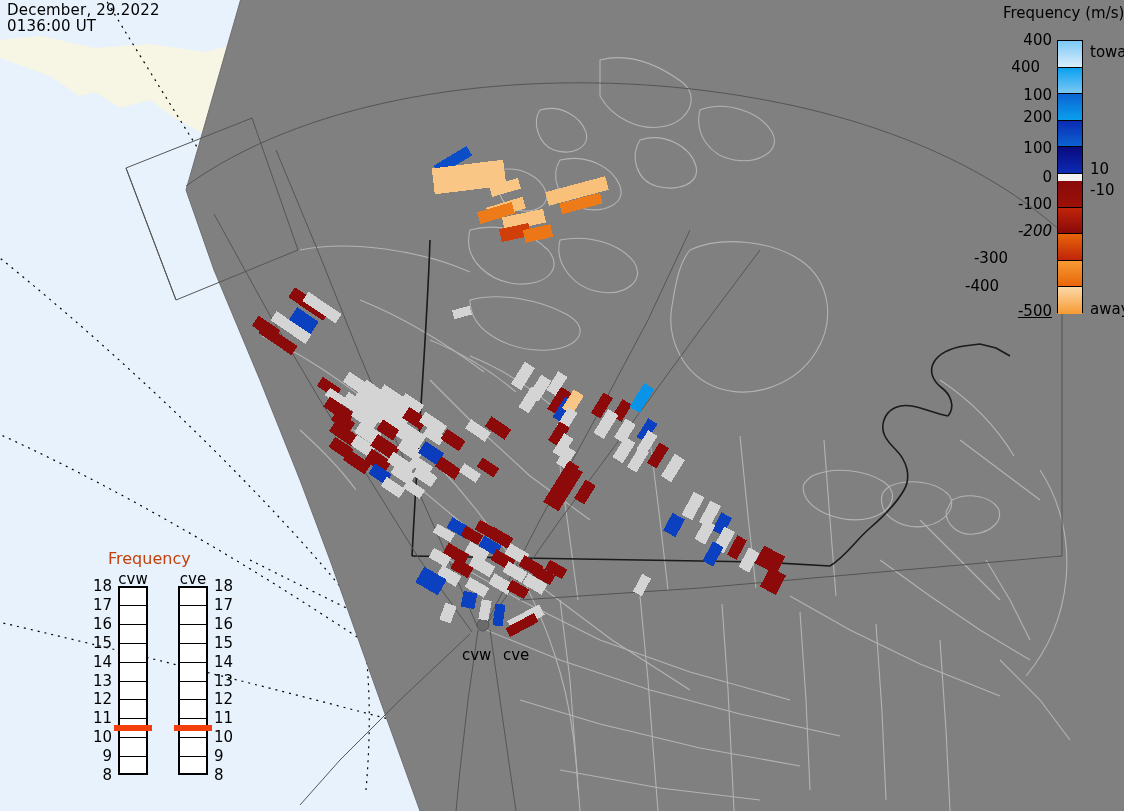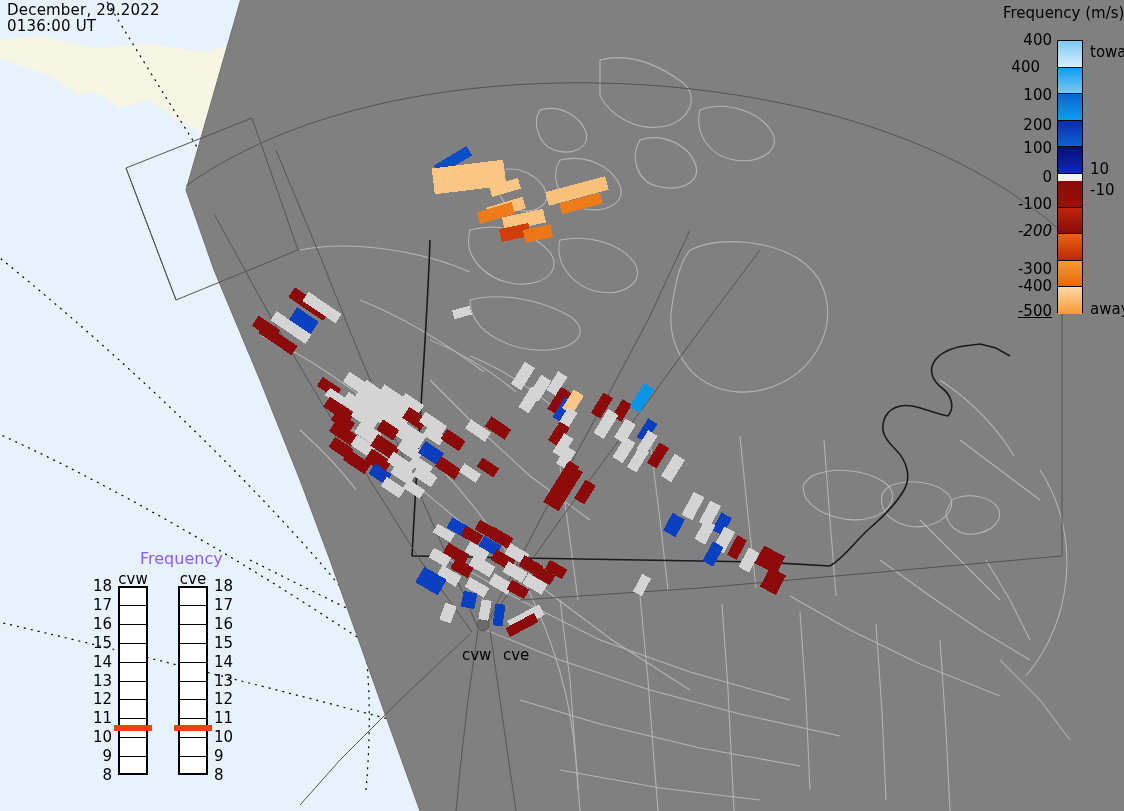--- a/index.html
+++ b/index.html
@@ -8,21 +8,21 @@
   #stage{position:relative;width:1124px;height:811px;background:#e8f2fc;overflow:hidden;}
   svg.layer{position:absolute;left:0;top:0;width:1124px;height:811px;}
   .tstamp{position:absolute;left:7px;top:2px;z-index:40;color:#000;
           font-size:15px;line-height:16px;letter-spacing:.2px;white-space:pre;}
   .cb-title{position:absolute;left:1003px;top:4px;z-index:40;color:#000;font-size:15px;white-space:nowrap;}
   .cb-wrap{position:absolute;left:1057px;top:40px;width:26px;height:273px;z-index:40;
            border:1px solid #000;box-sizing:border-box;}
   .cb-band{width:100%;box-sizing:border-box;}
   .cbtl{position:absolute;z-index:40;color:#000;font-size:15px;text-align:right;width:52px;}
   .cbsl{position:absolute;z-index:40;color:#000;font-size:15px;text-align:left;white-space:nowrap;}
-  .freq-title{position:absolute;left:108px;top:549px;z-index:40;color:#8b5cf6;font-size:16px;margin-left:32px;}
+  .freq-title{position:absolute;left:108px;top:549px;z-index:40;color:#c2410c;font-size:16px;}
   .freq-hdr{position:absolute;z-index:40;color:#000;font-size:15px;text-align:center;width:46px;}
   .fbar{position:absolute;z-index:40;border:2px solid #000;box-sizing:border-box;background:#fff;}
   .fdiv{position:absolute;z-index:41;background:#000;height:1px;}
   .fmark{position:absolute;z-index:42;height:6px;background:#f2400c;}
   .flab{position:absolute;z-index:40;color:#000;font-size:15px;width:26px;text-align:right;}
   .flabR{position:absolute;z-index:40;color:#000;font-size:15px;width:26px;text-align:left;}
   .stn{position:absolute;z-index:40;color:#000;font-size:15px;white-space:nowrap;}
   .cell{shape-rendering:crispEdges;}
 </style>
 </head>
@@ -304,27 +304,27 @@
       <div class="cb-band" style="height: 26.6px; background: linear-gradient(rgb(138, 10, 10), rgb(156, 16, 8)); border-bottom: 1px solid rgb(0, 0, 0);"></div>
       <div class="cb-band" style="height: 26.6px; background: linear-gradient(rgb(192, 36, 10), rgb(138, 10, 10)); border-bottom: 1px solid rgb(0, 0, 0);"></div>
       <div class="cb-band" style="height: 26.6px; background: linear-gradient(rgb(232, 102, 10), rgb(192, 36, 10)); border-bottom: 1px solid rgb(0, 0, 0);"></div>
       <div class="cb-band" style="height: 26.6px; background: linear-gradient(rgb(247, 154, 50), rgb(232, 102, 10)); border-bottom: 1px solid rgb(0, 0, 0);"></div>
       <div class="cb-band" style="height: 26.6px; background: linear-gradient(rgb(251, 217, 168), rgb(247, 154, 50));"></div>
     </div>
   <div id="cb-ticks">
       <div class="cbtl" style="left: 1000px; top: 31px;">400</div>
       <div class="cbtl" style="left: 988px; top: 58.3px;">400</div>
       <div class="cbtl" style="left: 1000px; top: 85.6px;">100</div>
-      <div class="cbtl" style="left: 1000px; top: 116px;">200</div>
+      <div class="cbtl" style="left: 1000px; top: 108px;">200</div>
       <div class="cbtl" style="left: 1000px; top: 139px;">100</div>
       <div class="cbtl" style="left: 1000px; top: 167.5px;">0</div>
       <div class="cbtl" style="left: 1000px; top: 194.8px;">-100</div>
       <div class="cbtl" style="left: 1000px; top: 222.1px; font-style: italic;">-200</div>
-      <div class="cbtl" style="left: 1000px; top: 249.4px; margin-top: 11px;">-300</div>
-      <div class="cbtl" style="left: 1000px; top: 276.7px;">-400</div>
+      <div class="cbtl" style="left: 956px; top: 249.4px;">-300</div>
+      <div class="cbtl" style="left: 956px; top: 276.7px; text-align: center;">-400</div>
       <div class="cbtl" style="left: 1000px; top: 302px; text-decoration: underline;">-500</div>
     </div>
   <div class="cbsl" style="left:1090px;top:43px;">toward</div>
   <div class="cbsl" style="left:1090px;top:160px;">10</div>
   <div class="cbsl" style="left:1090px;top:181px;">-10</div>
   <div class="cbsl" style="left:1090px;top:300px;">away</div>
 
   <div class="freq-title">Frequency</div>
   <div id="freq-legend">
       <div class="freq-hdr" style="left: 110px; top: 570px;">cvw</div>

